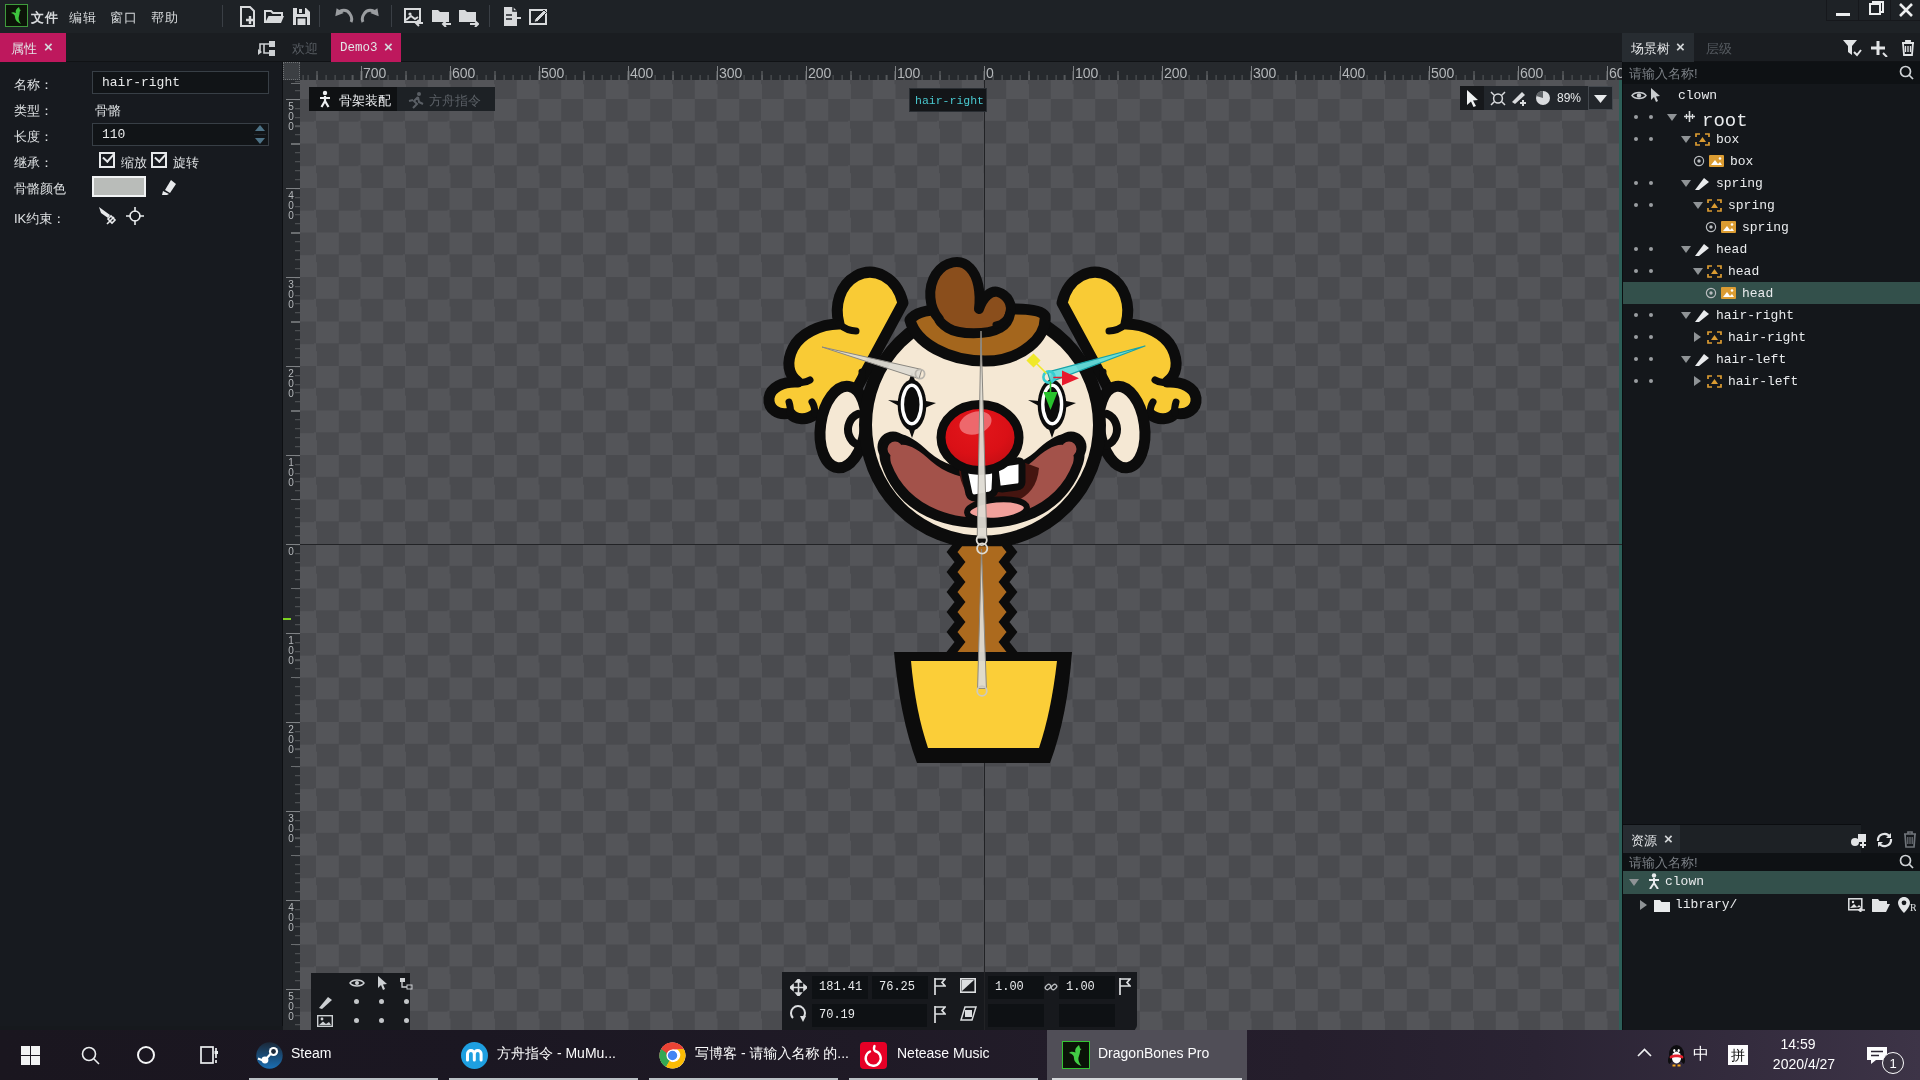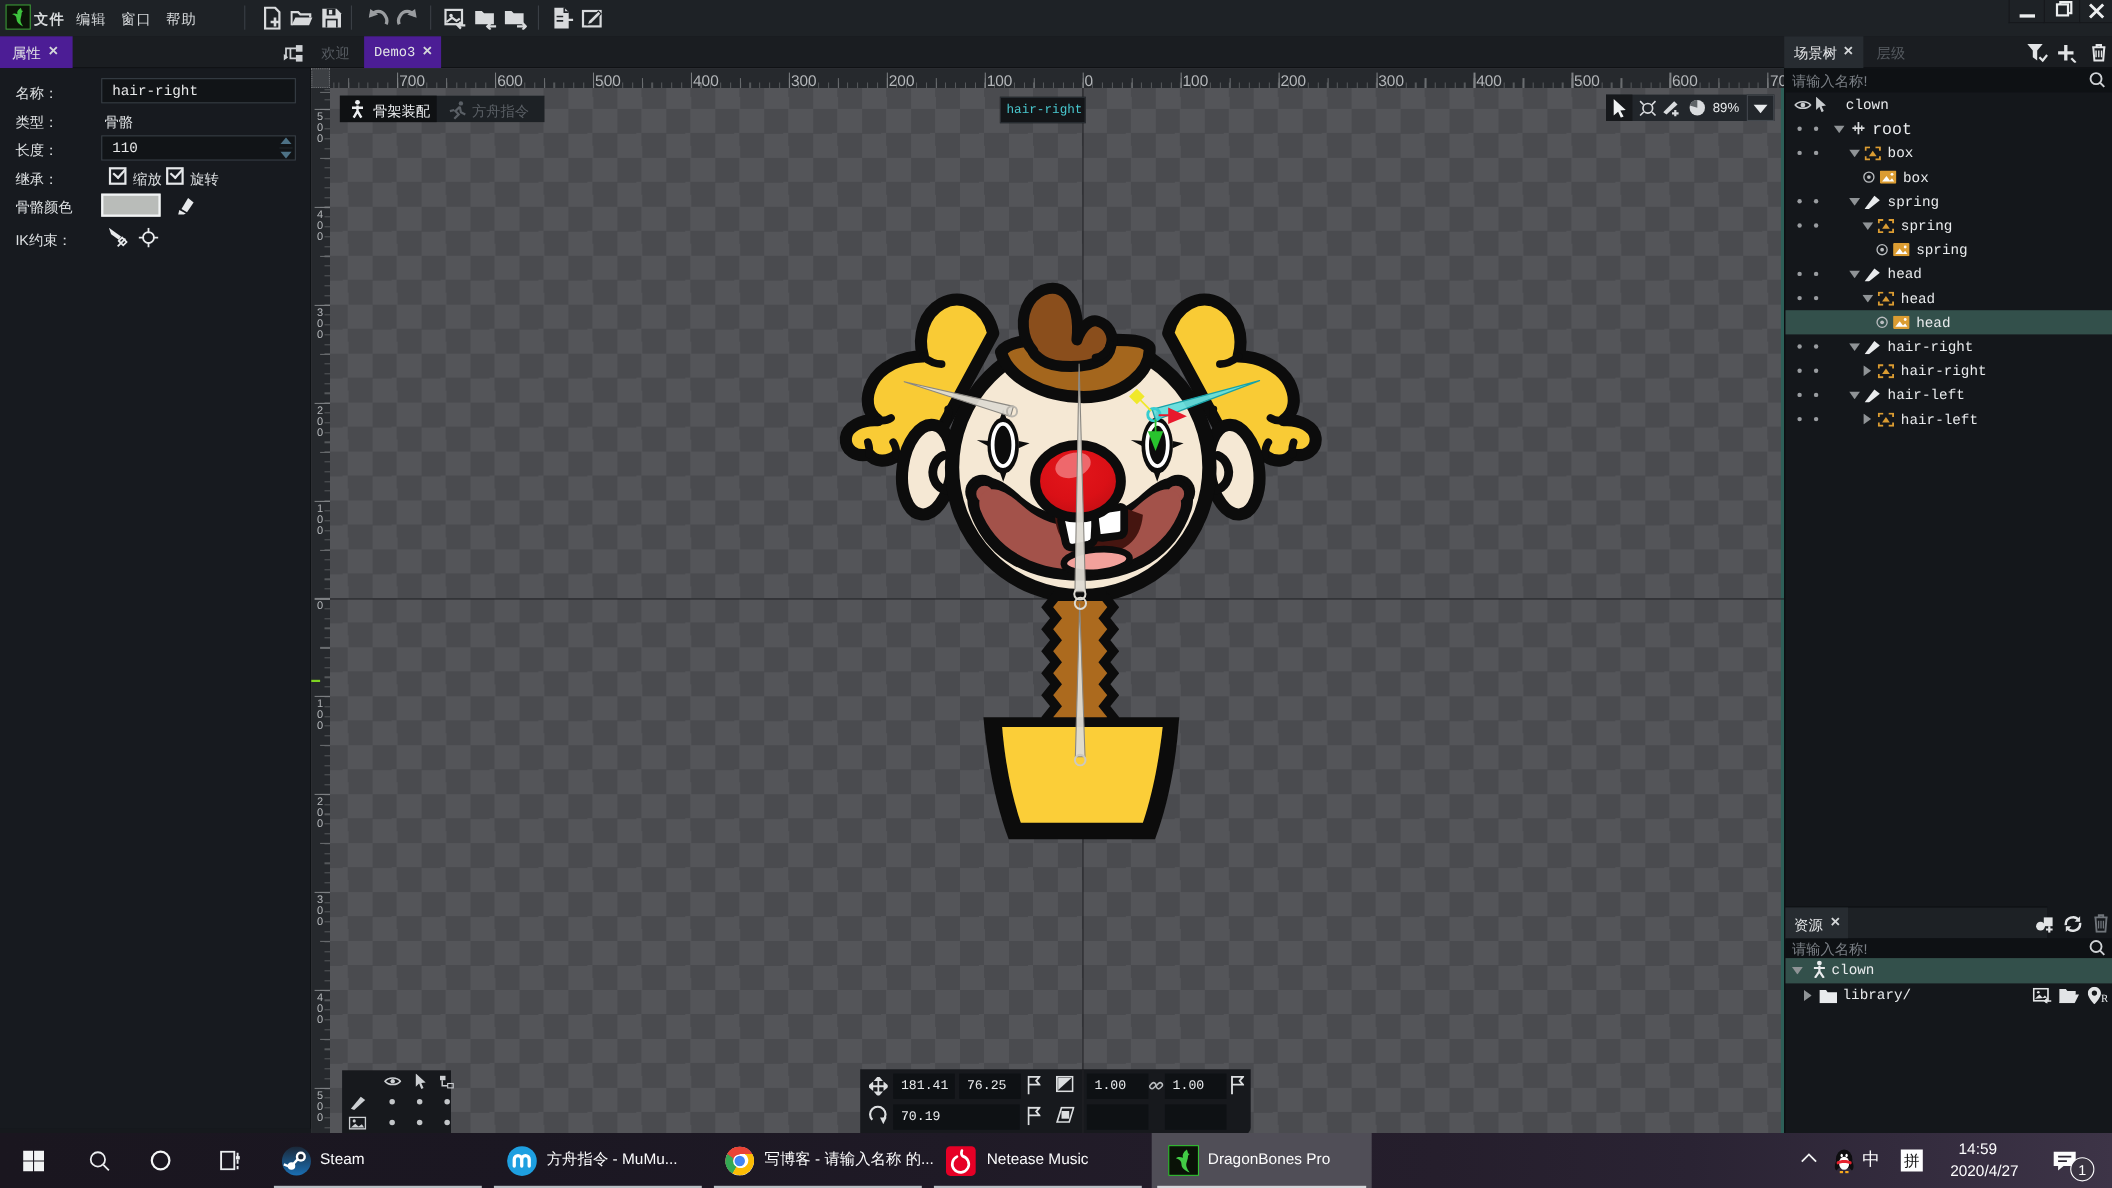--- a/index.html
+++ b/index.html
@@ -8,21 +8,21 @@
 #screen{position:relative;width:1920px;height:1080px;background:#16191d;}
 
 #topbar{position:absolute;left:0;top:0;width:1920px;height:33px;background:#1e2226;}
 #logo{position:absolute;left:5px;top:4px;width:23px;height:23px;background:#0c1408;border:1px solid #3f9b3c;}
 .menu{position:absolute;top:9px;font-size:13px;color:#d6d9db;letter-spacing:1px;}
 .tsep{position:absolute;top:5px;width:1px;height:22px;background:#3a3f45;}
 .ticon{position:absolute;top:6px;width:21px;height:21px;}
 .wbtn{position:absolute;top:0;height:21px;border-left:1px solid #16181c;border-bottom:1px solid #16181c;}
 
 #tabrow{position:absolute;left:0;top:33px;width:1920px;height:29px;background:#1a1d21;border-bottom:1px solid #101215;}
-.tab{position:absolute;top:0;height:29px;background:#4c1d95;color:#e3e5e7;font-size:13px;}
+.tab{position:absolute;top:0;height:29px;background:#be185d;color:#e3e5e7;font-size:13px;}
 .tabx{color:#d4d7d9;font-weight:bold;font-size:15px;}
 .tabghost{position:absolute;top:7px;font-size:13px;color:#565b61;}
 
 #lpanel{position:absolute;left:0;top:62px;width:283px;height:964px;background:#171a1f;border-right:1px solid #0d0f12;}
 .plabel{position:absolute;font-size:13px;color:#dde0e2;}
 .pinput{position:absolute;background:#111417;border:1px solid #383f46;color:#e8e9ea;font-family:"Liberation Mono",monospace;font-size:13px;line-height:21px;padding-left:9px;}
 .pcheck{position:absolute;width:16px;height:16px;border:2px solid #e6e8ea;background:transparent;}
 .pcheck:after{content:"";position:absolute;left:2px;top:-1px;width:9px;height:5px;border-left:2px solid #e6e8ea;border-bottom:2px solid #e6e8ea;transform:rotate(-48deg);}
 
 #canvas{position:absolute;left:283px;top:62px;width:1339px;height:968px;background:#4a4b4f;}
@@ -290,21 +290,21 @@
   <span class="rnum" style="left:436px;top:3px;">300</span>
   <span class="rnum" style="left:525px;top:3px;">200</span>
   <span class="rnum" style="left:614px;top:3px;">100</span>
   <span class="rnum" style="left:703px;top:3px;">0</span>
   <span class="rnum" style="left:792px;top:3px;">100</span>
   <span class="rnum" style="left:881px;top:3px;">200</span>
   <span class="rnum" style="left:970px;top:3px;">300</span>
   <span class="rnum" style="left:1059px;top:3px;">400</span>
   <span class="rnum" style="left:1148px;top:3px;">500</span>
   <span class="rnum" style="left:1237px;top:3px;">600</span>
-  <span class="rnum" style="left:1326px;top:3px;">70</span>
+  <span class="rnum" style="left:1326px;top:3px;">60</span>
   <span class="rnumv" style="left:3px;top:40px;">5<br>0<br>0<br></span>
   <span class="rnumv" style="left:3px;top:129px;">4<br>0<br>0<br></span>
   <span class="rnumv" style="left:3px;top:218px;">3<br>0<br>0<br></span>
   <span class="rnumv" style="left:3px;top:307px;">2<br>0<br>0<br></span>
   <span class="rnumv" style="left:3px;top:396px;">1<br>0<br>0<br></span>
   <span class="rnumv" style="left:3px;top:485px;">0<br></span>
   <span class="rnumv" style="left:3px;top:574px;">1<br>0<br>0<br></span>
   <span class="rnumv" style="left:3px;top:663px;">2<br>0<br>0<br></span>
   <span class="rnumv" style="left:3px;top:752px;">3<br>0<br>0<br></span>
   <span class="rnumv" style="left:3px;top:841px;">4<br>0<br>0<br></span>
@@ -445,21 +445,21 @@
       <span class="abs" style="left:55px;top:26px;font-family:'Liberation Mono',monospace;font-size:13px;color:#e9ebed;">clown</span>
       <div class="abs" style="left:11px;top:53px;width:4px;height:4px;border-radius:50%;background:#9a9da1;"></div>
       <div class="abs" style="left:26px;top:53px;width:4px;height:4px;border-radius:50%;background:#9a9da1;"></div>
       <svg class="abs" style="left:44px;top:52px;" width="10" height="7">
         <path d="M0 0 h10 l-5 7 z" fill="#8f9396"></path>
       </svg>
       <svg class="abs" style="left:60px;top:48px;" width="13" height="13" viewBox="0 0 13 13">
         <path d="M6.5 1 v11 M1 6.5 h11" stroke="#d8dadc" stroke-width="1.6"></path>
         <path d="M3.5 4 v5 M9.5 4 v5" stroke="#d8dadc" stroke-width="1.3"></path>
       </svg>
-      <span class="abs" style="left:79px;top:48px;font-family:'Liberation Mono',monospace;font-size:15px;color:#e9ebed;">root</span>
+      <span class="abs" style="left:79px;top:48px;font-family:'Liberation Mono',monospace;font-size:19px;color:#e9ebed;">root</span>
       <div class="abs" style="left:11px;top:75px;width:4px;height:4px;border-radius:50%;background:#9a9da1;"></div>
       <div class="abs" style="left:26px;top:75px;width:4px;height:4px;border-radius:50%;background:#9a9da1;"></div>
       <svg class="abs" style="left:58px;top:74px;" width="10" height="7">
         <path d="M0 0 h10 l-5 7 z" fill="#8f9396"></path>
       </svg>
       <svg class="abs" style="left:72px;top:71px;" width="15" height="13" viewBox="0 0 15 13">
         <path d="M1 4 V1 h4 M10 1 h4 v3 M14 9 v3 h-4 M5 12 H1 V9" fill="none" stroke="#db9c32" stroke-width="1.7"></path>
         <path d="M4 9 L7.5 4 L11 9 Z" fill="#db9c32"></path>
       </svg>
       <span class="abs" style="left:93px;top:70px;font-family:'Liberation Mono',monospace;font-size:13px;color:#e9ebed;">box</span>

